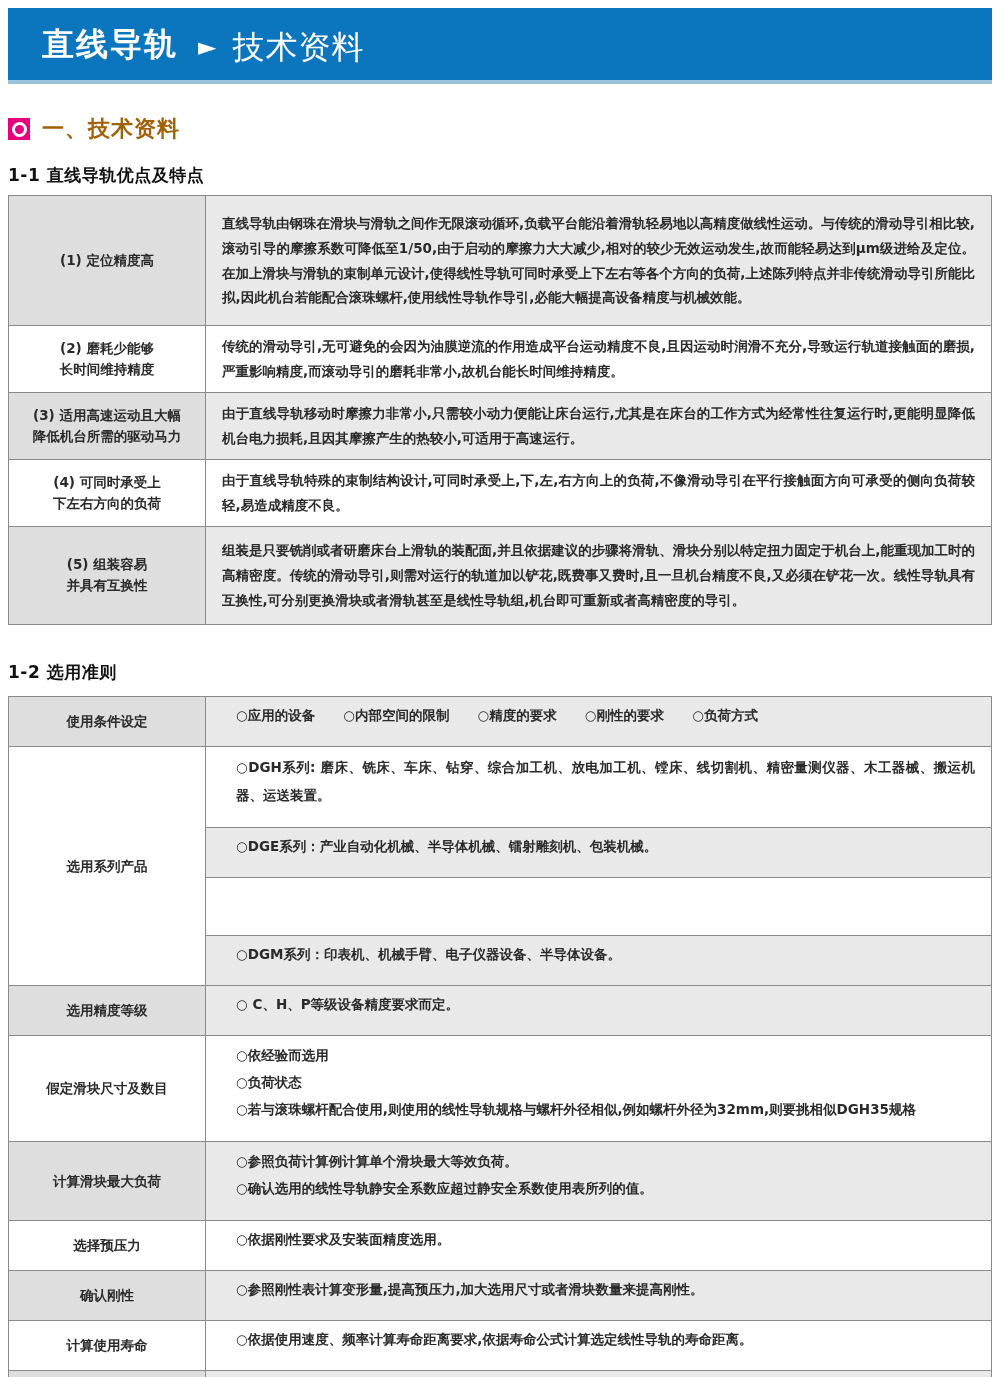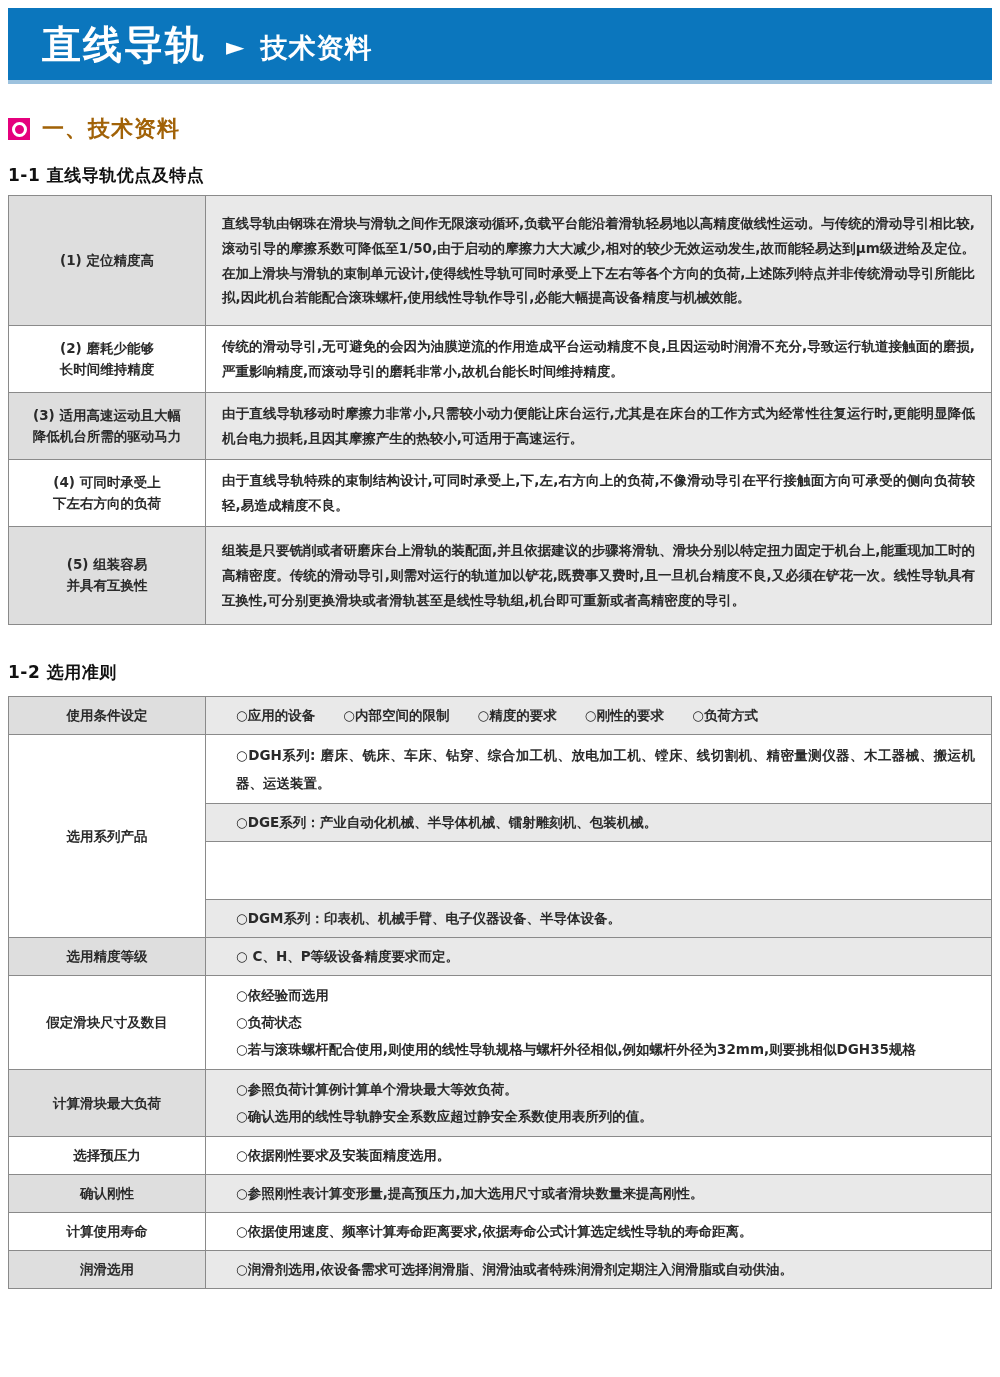--- a/index.html
+++ b/index.html
@@ -7,23 +7,23 @@
     width:1000px;height:1377px;
     font-family:"DejaVu Sans","Liberation Sans",sans-serif;
     color:#222;position:relative;overflow:hidden;
   }
   
   .banner{
     margin:8px 8px 0 8px;height:72px;
     background:#0b76bd;border-bottom:4px solid #9dc2de;
     display:flex;align-items:center;padding-left:34px;box-sizing:content-box;
   }
-  .banner .title{color:#fff;font-size:39px;font-weight:bold;letter-spacing:2px;line-height:1;}
+  .banner .title{color:#fff;font-size:32px;font-weight:bold;letter-spacing:2px;line-height:1;}
   .banner .arrow{color:#fff;font-size:24px;margin:6px 16px 0 20px;line-height:1;}
-  .banner .subtitle{color:#fff;font-size:27px;font-weight:bold;margin-top:6px;letter-spacing:1px;line-height:1;}
+  .banner .subtitle{color:#fff;font-size:32px;font-weight:normal;margin-top:6px;letter-spacing:1px;line-height:1;}
   
   .section-head{margin:30px 0 0 8px;display:flex;align-items:center;}
   .section-bullet{
     width:22px;height:22px;background:#e5007d;display:flex;align-items:center;justify-content:center;
     margin-right:12px;flex:0 0 auto;
   }
   .section-bullet .ring{width:9px;height:9px;border:3px solid #fff;border-radius:50%;}
   .section-head .txt{font-size:22px;font-weight:bold;color:#a16207;letter-spacing:1px;}
   .sub-head{margin:20px 0 0 8px;font-size:17px;font-weight:bold;color:#111;letter-spacing:0.5px;}
   
@@ -35,21 +35,21 @@
   td.txt .line{line-height:2.0;}
   
   tr.gray td.lbl{background:#dedede;}
   tr.gray td.txt{background:#e9e9e9;}
   tr.white td{background:#ffffff;}
   td.lbl-gray{background:#dedede;}
   td.bg-gray{background:#e9e9e9;}
   td.bg-white{background:#ffffff;}
   
   #table2{margin-top:12px;}
-  #table2 td.txt{padding:6px 16px 6px 30px;}
+  #table2 td.txt{padding:6px 16px 18px 30px;}
   .items-row{display:flex;column-gap:28px;flex-wrap:wrap;}
   #table2 tr.t2r{height:34px;}
 </style>
 </head>
 <body>
 
 <div class="banner">
   <span class="title">直线导轨</span>
   <span class="arrow">►</span>
   <span class="subtitle">技术资料</span>

